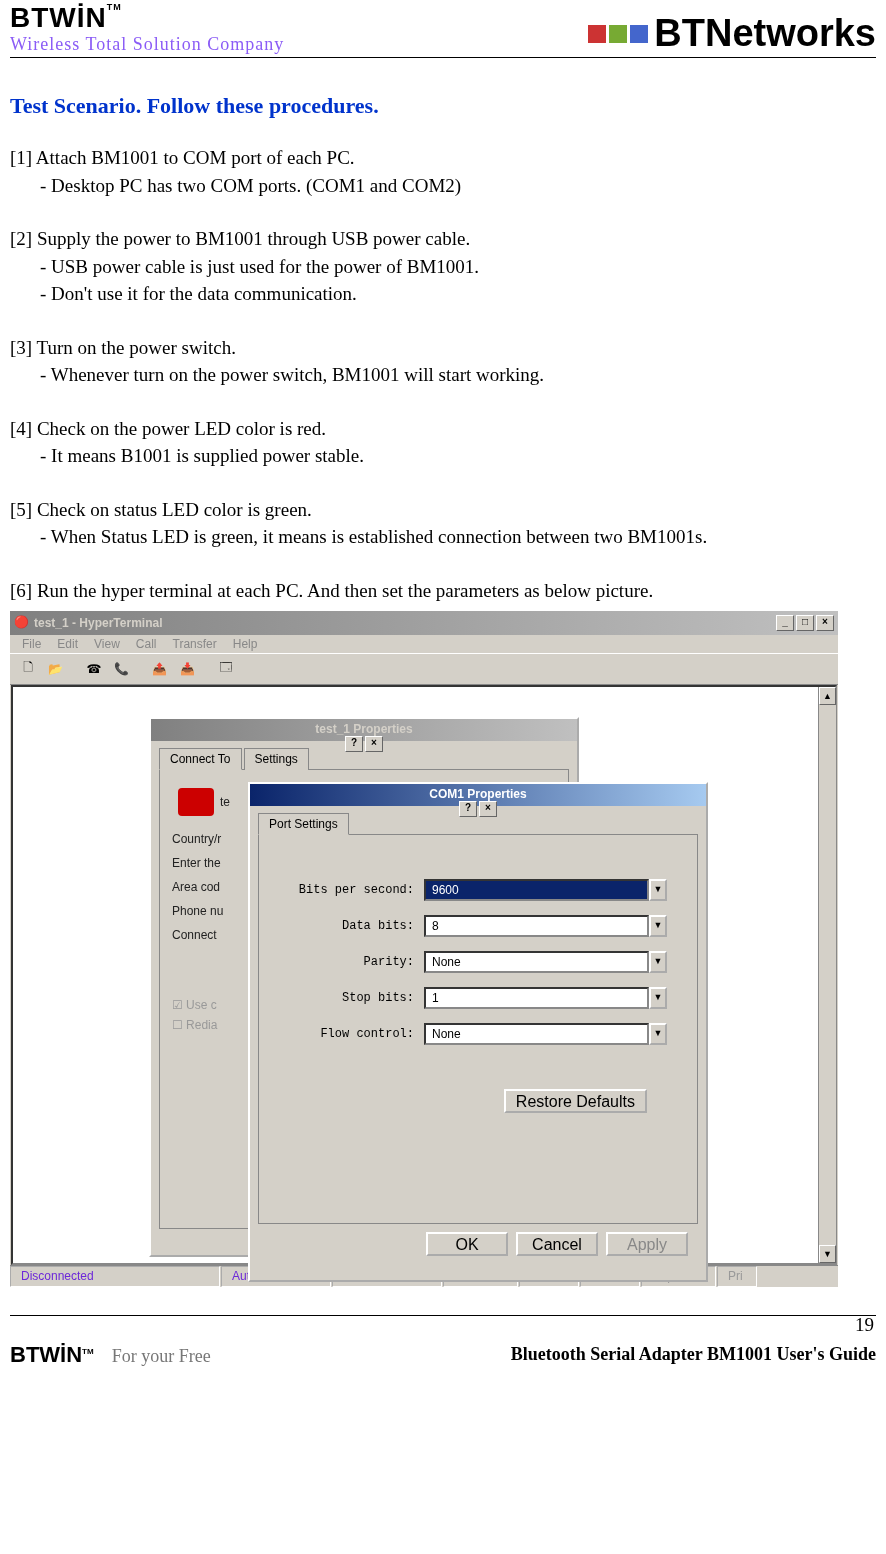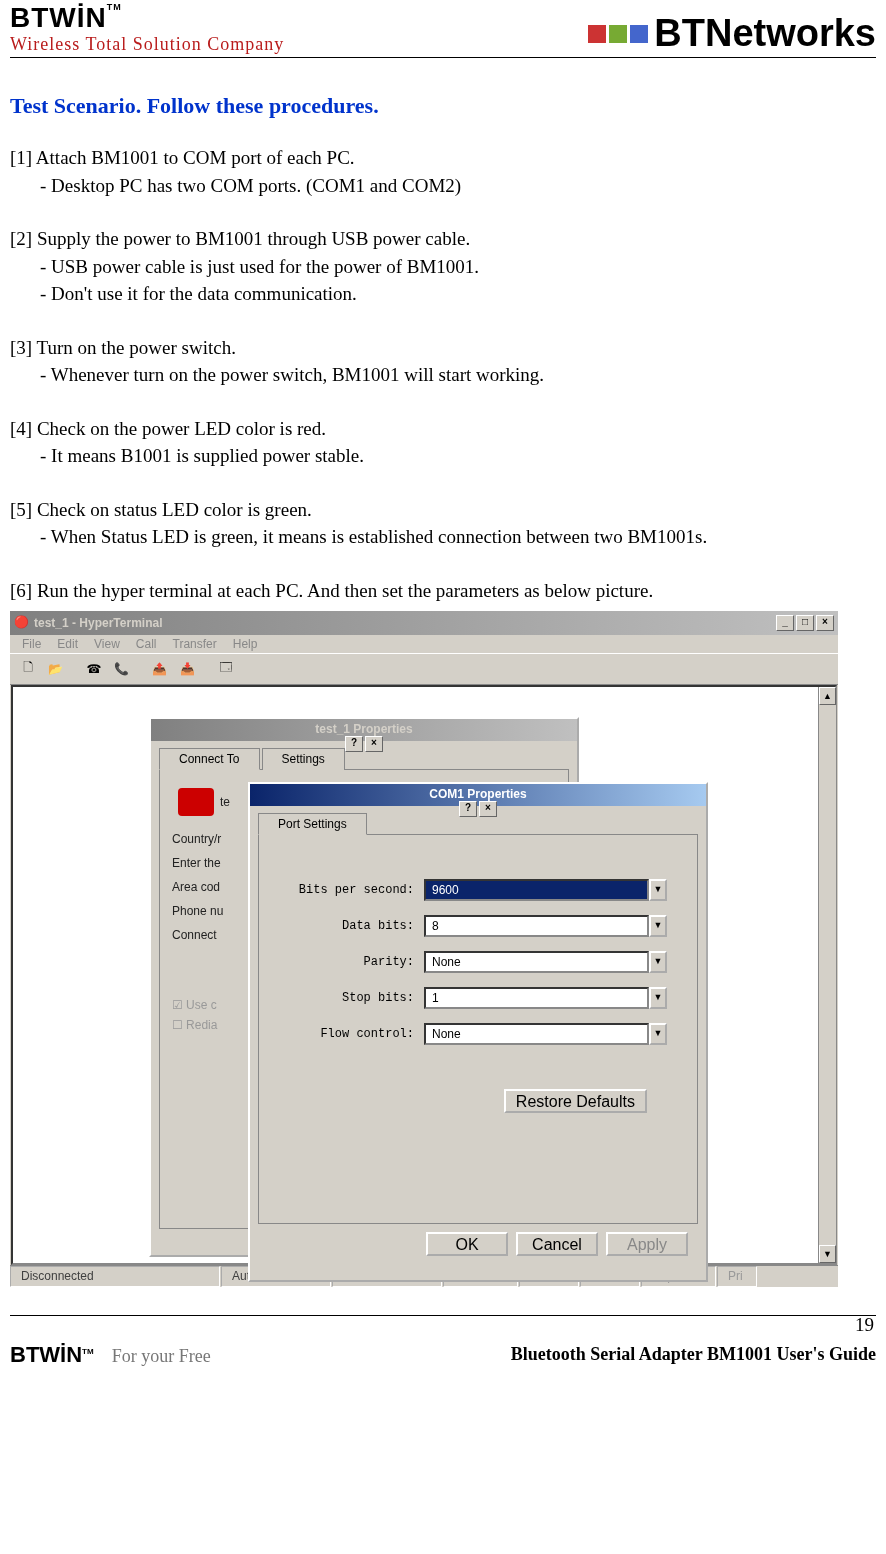--- a/index.html
+++ b/index.html
@@ -1,21 +1,21 @@
 <!DOCTYPE html>
 <html><head>
 <meta charset="utf-8">
 <style>
 * { margin: 0; padding: 0; box-sizing: border-box; }
 body { font-family: "Times New Roman", serif; background: #fff; width: 886px; margin: 0 auto; padding: 0 10px; color: #000; }
 .header-row { display: flex; justify-content: space-between; align-items: flex-end; border-bottom: 1px solid #000; padding-bottom: 2px; margin-top: 2px; }
 .btwin-logo { display: flex; flex-direction: column; align-items: flex-start; }
 .btwin-mark { font-size: 28px; font-weight: bold; letter-spacing: 1px; font-family: Arial, sans-serif; position: relative; }
 .btwin-mark sup { font-size: 9px; vertical-align: top; }
-.tagline-small { font-family: "Times New Roman", serif; font-size: 18px; color: #b91c1c; letter-spacing: 1px; white-space: nowrap; }
+.tagline-small { font-family: "Times New Roman", serif; font-size: 18px; color: #8b5cf6; letter-spacing: 1px; white-space: nowrap; }
 .btnetworks-logo { display: flex; align-items: center; gap: 6px; text-align: center; }
 .color-squares { display: flex; gap: 3px; }
 .sq { width: 18px; height: 18px; }
 .sq.r { background: #cc3333; }
 .sq.g { background: #77aa33; }
 .sq.b { background: #4466cc; }
 .btnet-text { font-family: Arial, sans-serif; font-size: 38px; font-weight: bold; }
 .section-title { color: #0033cc; font-size: 22px; font-weight: bold; margin-top: 35px; margin-bottom: 25px; font-family: "Times New Roman", serif; }
 .step-block { font-size: 19px; line-height: 1.45; margin-bottom: 26px; font-family: "Times New Roman", serif; }
 .step-sub { padding-left: 30px; display: block; }
@@ -30,31 +30,31 @@
 .win-controls { display: flex; gap: 2px; }
 .win-btn { width: 18px; height: 16px; background: #d4d0c8; border: 1px solid #fff; border-right-color: #666; border-bottom-color: #666; font-size: 10px; line-height: 12px; text-align: center; color: #000; font-weight: bold; }
 .menubar { display: flex; gap: 16px; padding: 2px 12px; color: #888; font-size: 12px; background: #d4d0c8; }
 .toolbar { display: flex; gap: 4px; padding: 4px 6px; border-top: 1px solid #fff; border-bottom: 1px solid #888; }
 .tb-btn { width: 24px; height: 22px; background: #d4d0c8; border: 1px solid #d4d0c8; display: flex; align-items: center; justify-content: center; }
 .tb-sep { width: 6px; }
 .content-area { background: #fff; border: 2px inset #888; height: 580px; position: relative; margin: 0 1px; }
 .scrollbar-v { position: absolute; right: -1px; top: 0; bottom: 0; width: 18px; background: #d4d0c8; border-left: 1px solid #888; }
 .sb-arrow { height: 18px; background: #d4d0c8; border: 1px solid #fff; border-right-color: #666; border-bottom-color: #666; text-align: center; font-size: 9px; line-height: 16px; }
 .statusbar { display: flex; border-top: 1px solid #888; background: #d4d0c8; height: 22px; }
-.sb-cell { border: 1px inset #fff; padding: 2px 10px; font-size: 12px; color: #404040; margin-right: 1px; }
+.sb-cell { border: 1px inset #fff; padding: 2px 10px; font-size: 12px; color: #6d28d9; margin-right: 1px; }
 .sb-cell.dis { color: #999; }
 .sb-cell.w1 { width: 210px; } .sb-cell.w2 { width: 110px; } .sb-cell.w3 { width: 110px; }
 .sb-cell.w4 { width: 75px; } .sb-cell.w5 { width: 60px; } .sb-cell.w6 { width: 60px; }
 .sb-cell.w7 { width: 75px; } .sb-cell.w8 { width: 40px; }
 
 .dialog { position: absolute; background: #d4d0c8; border: 2px outset #fff; }
 .dialog .titlebar { height: 22px; flex-direction: column; }
 .dialog-body { padding: 6px 8px; }
 .tabs { display: flex; }
-.tab { padding: 3px 19px; border: 1px solid #888; border-bottom: none; background: #d4d0c8; font-size: 12px; margin-right: 2px; position: relative; top: 1px; }
+.tab { padding: 3px 10px; border: 1px solid #888; border-bottom: none; background: #d4d0c8; font-size: 12px; margin-right: 2px; position: relative; top: 1px; }
 .tab.active { background: #d4d0c8; border-bottom: 1px solid #d4d0c8; z-index: 2; }
 .tab-panel { border: 1px solid #888; background: #d4d0c8; padding: 12px; }
 .props-dialog { left: 136px; top: 30px; width: 430px; height: 540px; }
 .com-dialog { left: 235px; top: 95px; width: 460px; height: 500px; }
 
 .form-row { display: flex; align-items: center; margin: 14px 0; }
 .form-row label { width: 135px; text-align: right; padding-right: 10px; font-size: 12px; font-family: Liberation Mono, monospace; }
 .dropdown { flex: 1; display: flex; height: 22px; }
 .dropdown-val { flex: 1; border: 2px inset #888; background: #fff; padding: 2px 6px; font-size: 12px; }
 .dropdown-val.selected { background: #0a246a; color: #fff; }

